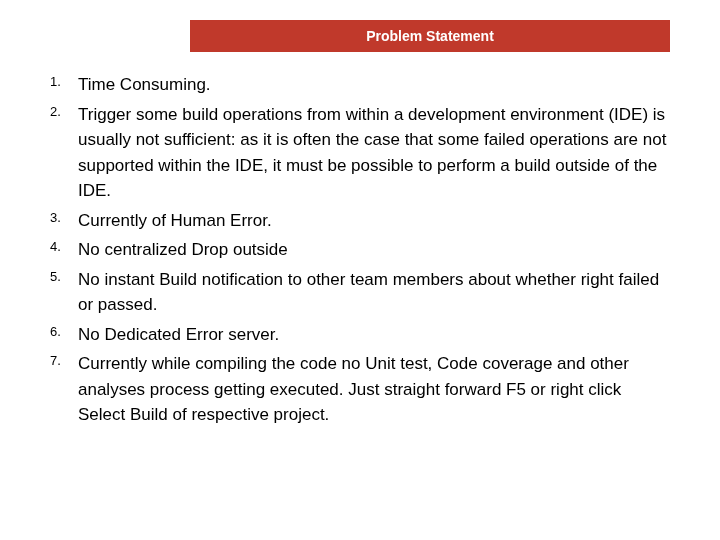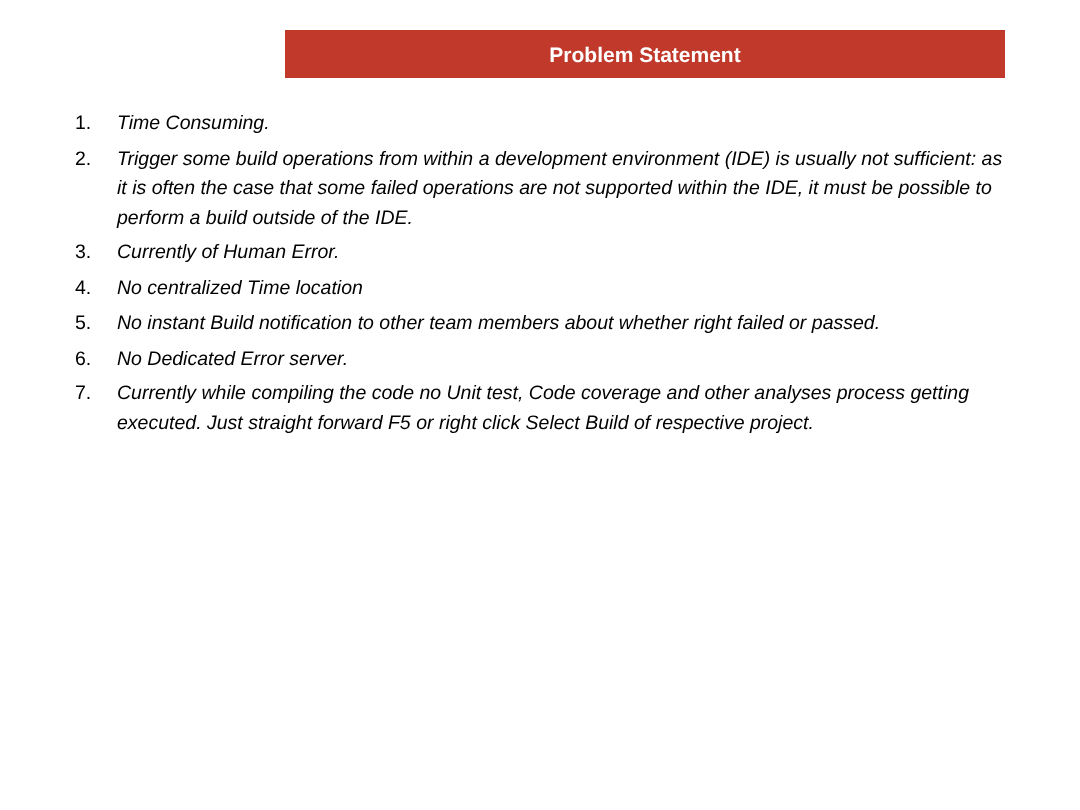--- a/index.html
+++ b/index.html
@@ -65,22 +65,21 @@
       line-height: 1.5;
     }
 
     .list-number {
       min-width: 28px;
       font-size: 13px;
     }
 
     .list-text {
       flex: 1;
-      font-size: 13px;
-      font-style: italic;
+      font-size: 17px;
     }
   </style>
 </head>
 <body>
 
 <div class="page-container">
 
   <div class="header-bar">
     <span>Problem Statement</span>
   </div>
@@ -97,21 +96,21 @@
         <li>
           <span class="list-number">2.</span>
           <span class="list-text">Trigger some build operations from within a  development environment (IDE) is usually not sufficient: as it is often the case that some failed operations are not supported  within the IDE, it must be possible to perform a build outside of the IDE.</span>
         </li>
         <li>
           <span class="list-number">3.</span>
           <span class="list-text">Currently of Human Error.</span>
         </li>
         <li>
           <span class="list-number">4.</span>
-          <span class="list-text">No centralized Time location</span>
+          <span class="list-text">No centralized Drop outside</span>
         </li>
         <li>
           <span class="list-number">5.</span>
           <span class="list-text">No instant Build notification to other team members about whether right failed or passed.</span>
         </li>
         <li>
           <span class="list-number">6.</span>
           <span class="list-text">No Dedicated Error server.</span>
         </li>
         <li>

